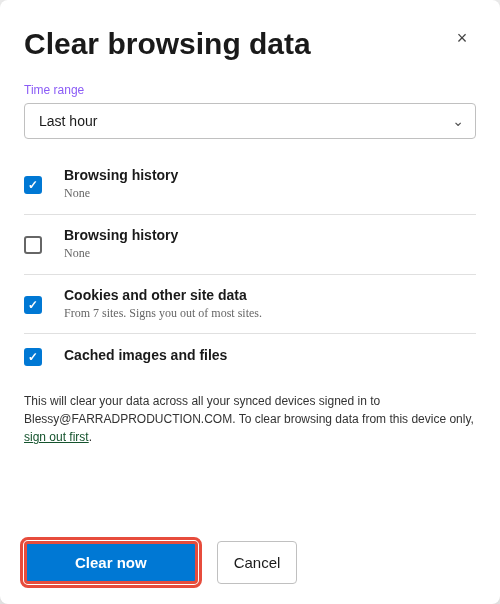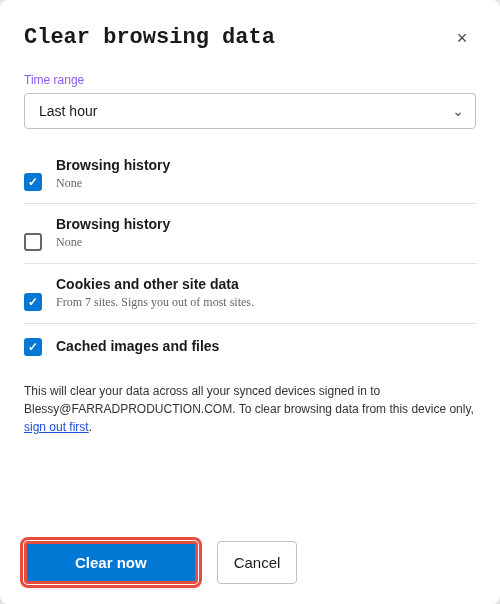--- a/index.html
+++ b/index.html
@@ -30,25 +30,24 @@
     }
 
     .dialog-header {
       display: flex;
       justify-content: space-between;
       align-items: flex-start;
       margin-bottom: 20px;
     }
 
     .dialog-title {
-      font-size: 22px;
+      font-size: 30px;
       font-weight: 600;
       color: #1a1a1a;
       line-height: 1.3;
-      font-family: Liberation Mono, monospace;
     }
 
     .close-btn {
       background: none;
       border: none;
       cursor: pointer;
       padding: 4px;
       border-radius: 4px;
       color: #444;
       font-size: 18px;
@@ -108,23 +107,24 @@
       background: #f0f0f0;
     }
 
     .scrollable-area::-webkit-scrollbar-thumb {
       background: #b0b0b0;
       border-radius: 3px;
     }
 
     .option-item {
       display: flex;
-      align-items: flex-end;
+      align-items: center;
       padding: 10px 0;
       border-bottom: none;
+      gap: 8px;
     }
 
     .checkbox-wrapper {
       margin-top: 2px;
       margin-right: 14px;
       flex-shrink: 0;
     }
 
     .checkbox {
       width: 18px;
@@ -170,21 +170,21 @@
 
     .info-text {
       font-size: 12px;
       color: #333;
       line-height: 1.5;
       margin-top: 16px;
       margin-bottom: 20px;
     }
 
     .info-text a {
-      color: #1d4ed8;
+      color: #14532d;
       text-decoration: underline;
       cursor: pointer;
     }
 
     .button-row {
       display: flex;
       gap: 19px;
       justify-content: flex-start;
     }
 

